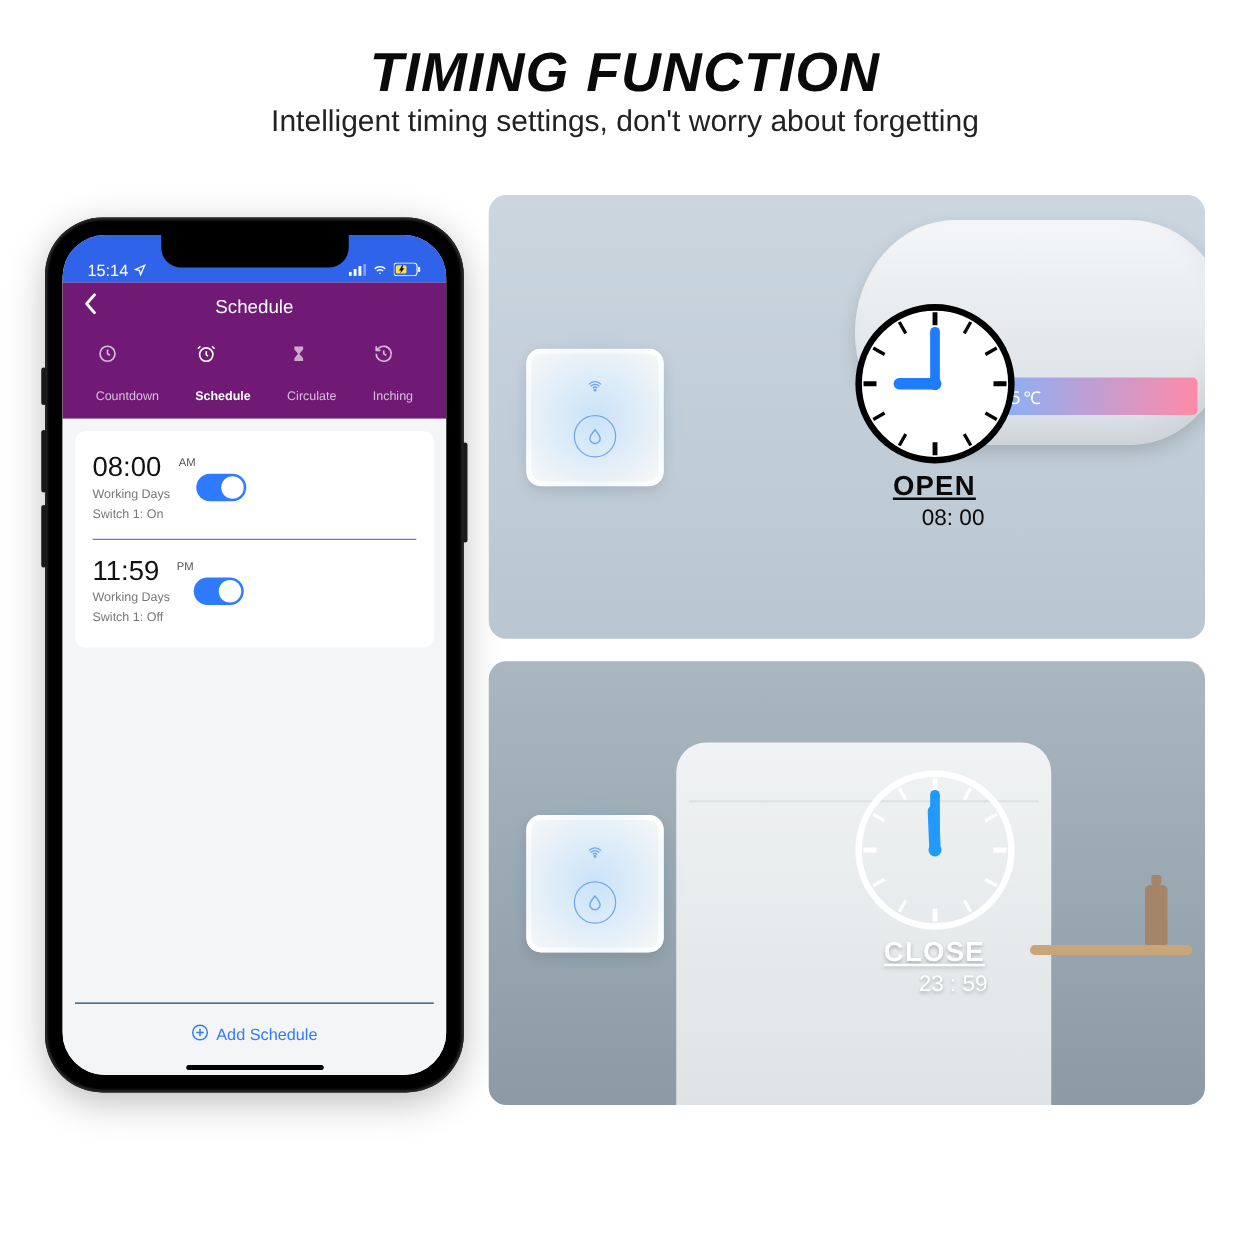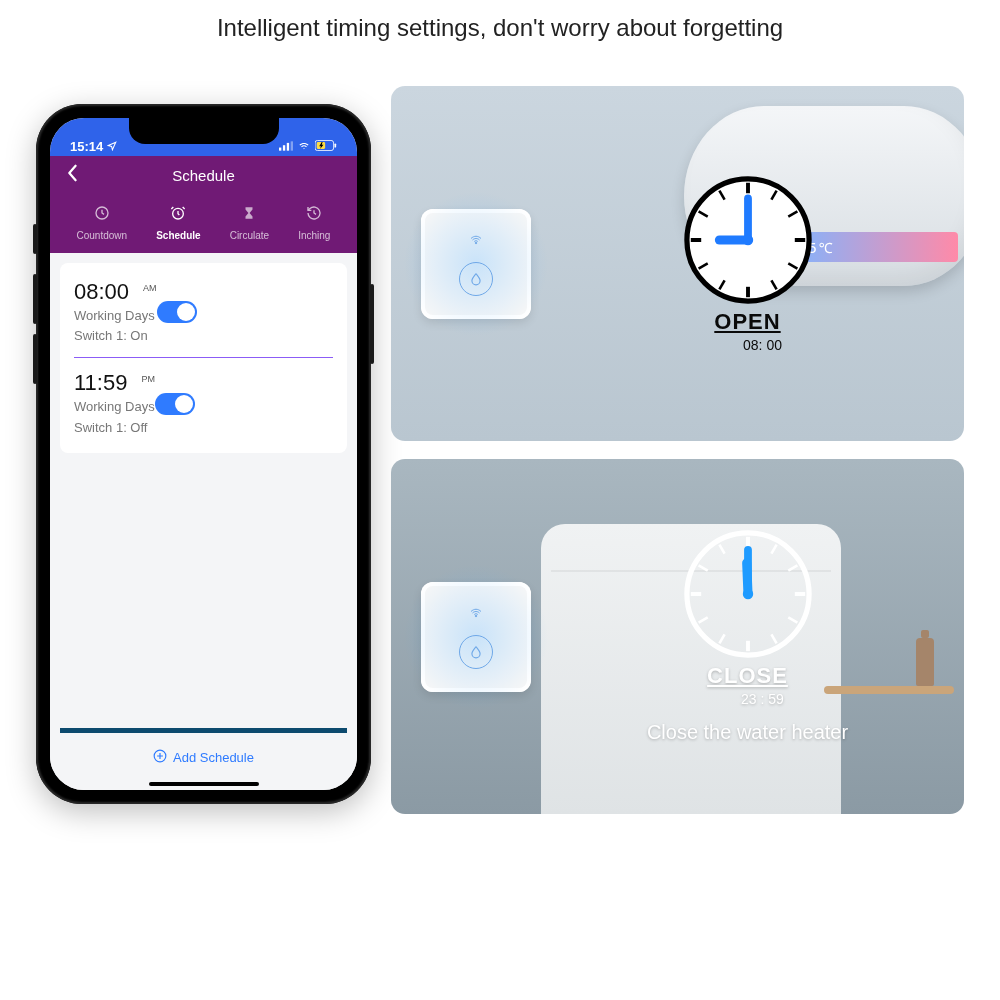--- a/index.html
+++ b/index.html
@@ -22,21 +22,21 @@
     font-size: 44px;
     font-weight: 900;
     letter-spacing: 1px;
     margin-top: 34px;
     color: #0a0a0a;
     font-style: italic;
   }
   .subtitle {
     font-size: 24px;
     color: #222;
-    margin-top: 14px;
+    margin-top: 0;
   }
   .content {
     display: flex;
     flex-direction: row;
     gap: 20px;
     margin-top: 44px;
     width: 100%;
     padding: 0 36px;
     align-items: flex-start;
   }
@@ -74,56 +74,56 @@
     position: relative;
     display: flex;
     flex-direction: column;
   }
   .status-bar {
     height: 38px;
     background: #2f63ea;
     color:#fff;
     display:flex; align-items:flex-end; justify-content:space-between;
     padding: 0 20px 2px;
-    font-size: 13px; font-weight:700;
+    font-size: 13px; font-weight:400;
   }
   .status-left { display:flex; gap:4px; align-items:center;}
   .app-header {
     background: #701a75;
     color:#fff;
     padding: 4px 12px 12px;
   }
   .app-title-row { display:flex; align-items:center; justify-content:center; position:relative; height:30px; }
   .back-chevron { position:absolute; left:4px; font-size:22px; line-height:1; }
   .app-title { font-size:15px; font-weight:500; }
   .tabs-row { display:flex; justify-content:space-around; margin-top:14px; }
-  .tab { display:flex; flex-direction:column; align-items:center; gap:8px; opacity:.7; font-size:10px;}
+  .tab { display:flex; flex-direction:column; align-items:flex-start; gap:20px; opacity:.7; font-size:10px;}
   .tab.active { opacity:1; font-weight:600;}
   .tab .ico { width:18px; height:18px; display:flex; align-items:center; justify-content:center;}
   .schedule-body {
     flex:1; background:#f4f5f7; padding:10px 10px 0;
     display:flex; flex-direction:column;
   }
   .card {
     background:#fff; border-radius:8px; padding: 4px 14px;
   }
   .sched-item { display:flex; align-items:center; justify-content:flex-start; padding:12px 0;}
   .sched-item + .sched-item { border-top:1px solid #8b5cf6;}
   .sched-time { font-size:22px; font-weight:400; color:#111; display:flex; align-items:flex-start;}
   .sched-time .ampm { font-size:9px; margin-left:14px; margin-top:4px; color:#555;}
-  .sched-sub { font-size:13px; color:#777; line-height:1.4; margin-top:2px;}
+  .sched-sub { font-size:10px; color:#777; line-height:1.4; margin-top:2px;}
   .toggle {
     width:40px; height:22px; background:#2f7bff; border-radius:11px; position:relative;
   }
   .toggle::after{
     content:""; position:absolute; right:2px; top:2px; width:18px; height:18px; background:#fff; border-radius:50%;
   }
   .add-row {
     margin-top:auto; text-align:center; color:#2f7bff; font-size:13px; padding:16px 0 10px;
-    border-top:5px solid #0c4a6e; display:flex; align-items:center; justify-content:center; gap:6px;
+    border-top:1px solid #0c4a6e; display:flex; align-items:center; justify-content:center; gap:6px;
   }
   .home-indicator {
     width:110px; height:4px; background:#000; border-radius:3px; margin:6px auto 4px;
   }
 
   
   .panels { display:flex; flex-direction:column; gap:18px; flex:1; }
   .panel {
     border-radius:14px; overflow:hidden; position:relative; height:355px;
     display:flex; align-items:center;
@@ -141,21 +141,21 @@
     content:""; position:absolute; inset:-18px; border-radius:50%;
     background: radial-gradient(circle,rgba(64,167,255,.25) 0%, rgba(64,167,255,0) 70%);
     z-index:-1;
   }
   .wifi-ico, .drop-ico { color:#6fa8e8; }
   .drop-ring { width:34px; height:34px; border:1.5px solid #6fa8e8; border-radius:50%; display:flex; align-items:center; justify-content:center;}
 
   .panel-center { flex:1; display:flex; flex-direction:column; align-items:center; justify-content:center; text-align:center; z-index:2;}
   .clock-face { width:130px; height:130px; }
   .state-label { font-weight:900; letter-spacing:1px; font-size:22px; margin-top:4px;text-decoration:underline;}
-  .state-time { font-size:14px; margin-top:2px;margin-left:30px;}
+  .state-time { font-size:18px; margin-top:2px;margin-left:30px;}
   .state-desc { font-size:20px; margin-top:14px;}
   .panel-top .state-label, .panel-top .state-time { color:#0a0a0a;}
   .panel-top .state-desc { color:#0a0a0a;}
   .panel-bottom .state-label, .panel-bottom .state-time, .panel-bottom .state-desc { color:#fff; text-shadow:0 1px 3px rgba(0,0,0,.25);}
 
   
   .heater {
     position:absolute; right:-20px; top:20px; width:300px; height:180px;
     background: linear-gradient(180deg,#f4f6f8,#d7dde2);
     border-radius: 80px / 90px;
@@ -178,20 +178,21 @@
   }
   .bottle {
     position:absolute; right:30px; bottom:128px; width:18px; height:48px; background:#a5856a; border-radius:4px 4px 2px 2px;
   }
   .bottle::before{content:"";position:absolute;top:-8px;left:5px;width:8px;height:8px;background:#a5856a;border-radius:2px;}
 </style>
 </head>
 <body>
 
 <div class="page">
+  <div class="headline">TIMING FUNCTION</div>
   <div class="subtitle">Intelligent timing settings, don't worry about forgetting</div>
 
   <div class="content">
 
     <div class="phone">
       <div class="btn-side btn-left1"></div>
       <div class="btn-side btn-left2"></div>
       <div class="btn-side btn-left3"></div>
       <div class="btn-side btn-right"></div>
       <div class="notch"></div>
@@ -403,18 +404,17 @@
                 <line x1="12" y1="72" x2="19" y2="68"></line>
               <line x1="12" y1="28" x2="19" y2="32"></line>
                 <line x1="28" y1="12" x2="32" y2="19"></line>
             </g>
             <line x1="50" y1="50" x2="50" y2="16" stroke="#1f9bff" stroke-width="6" stroke-linecap="round"></line>
             <line x1="50" y1="50" x2="49" y2="26" stroke="#1f9bff" stroke-width="7" stroke-linecap="round"></line>
             <circle cx="50" cy="50" r="4" fill="#1f9bff"></circle>
           </svg>
           <div class="state-label">CLOSE</div>
           <div class="state-time">23 : 59</div>
-          <div class="state-desc">Close the water heater</div>
         </div>
       </div>
     </div>
   </div>
 </div>
 
 </body></html>

